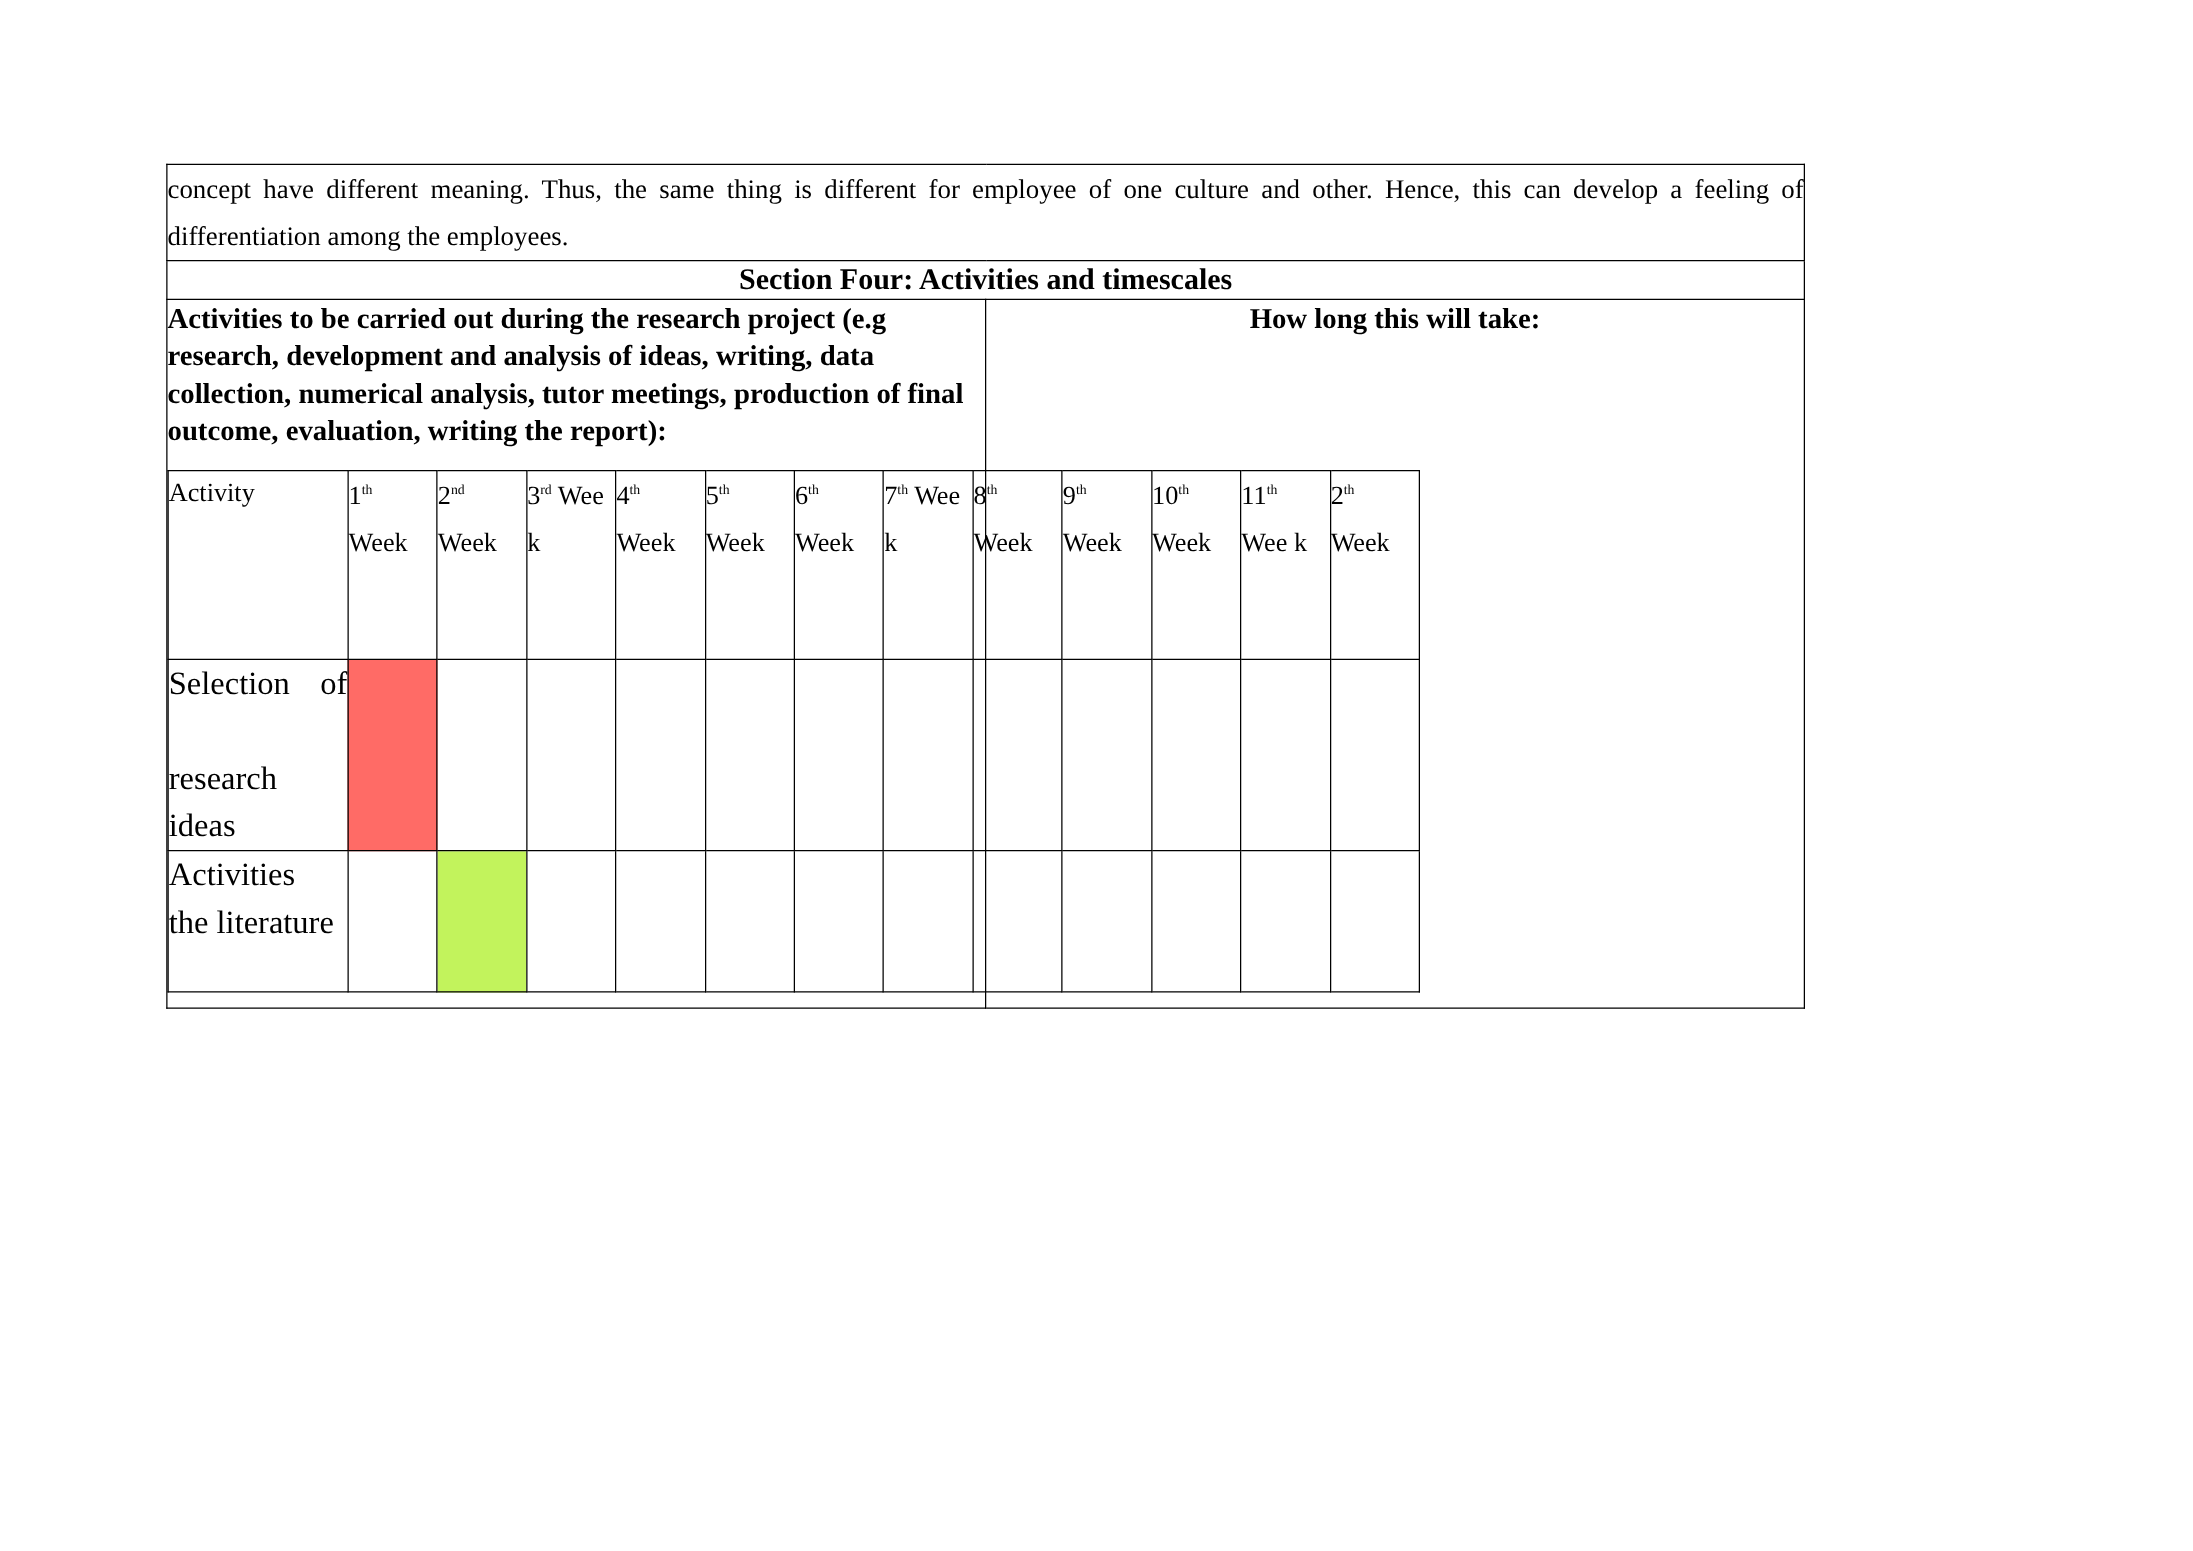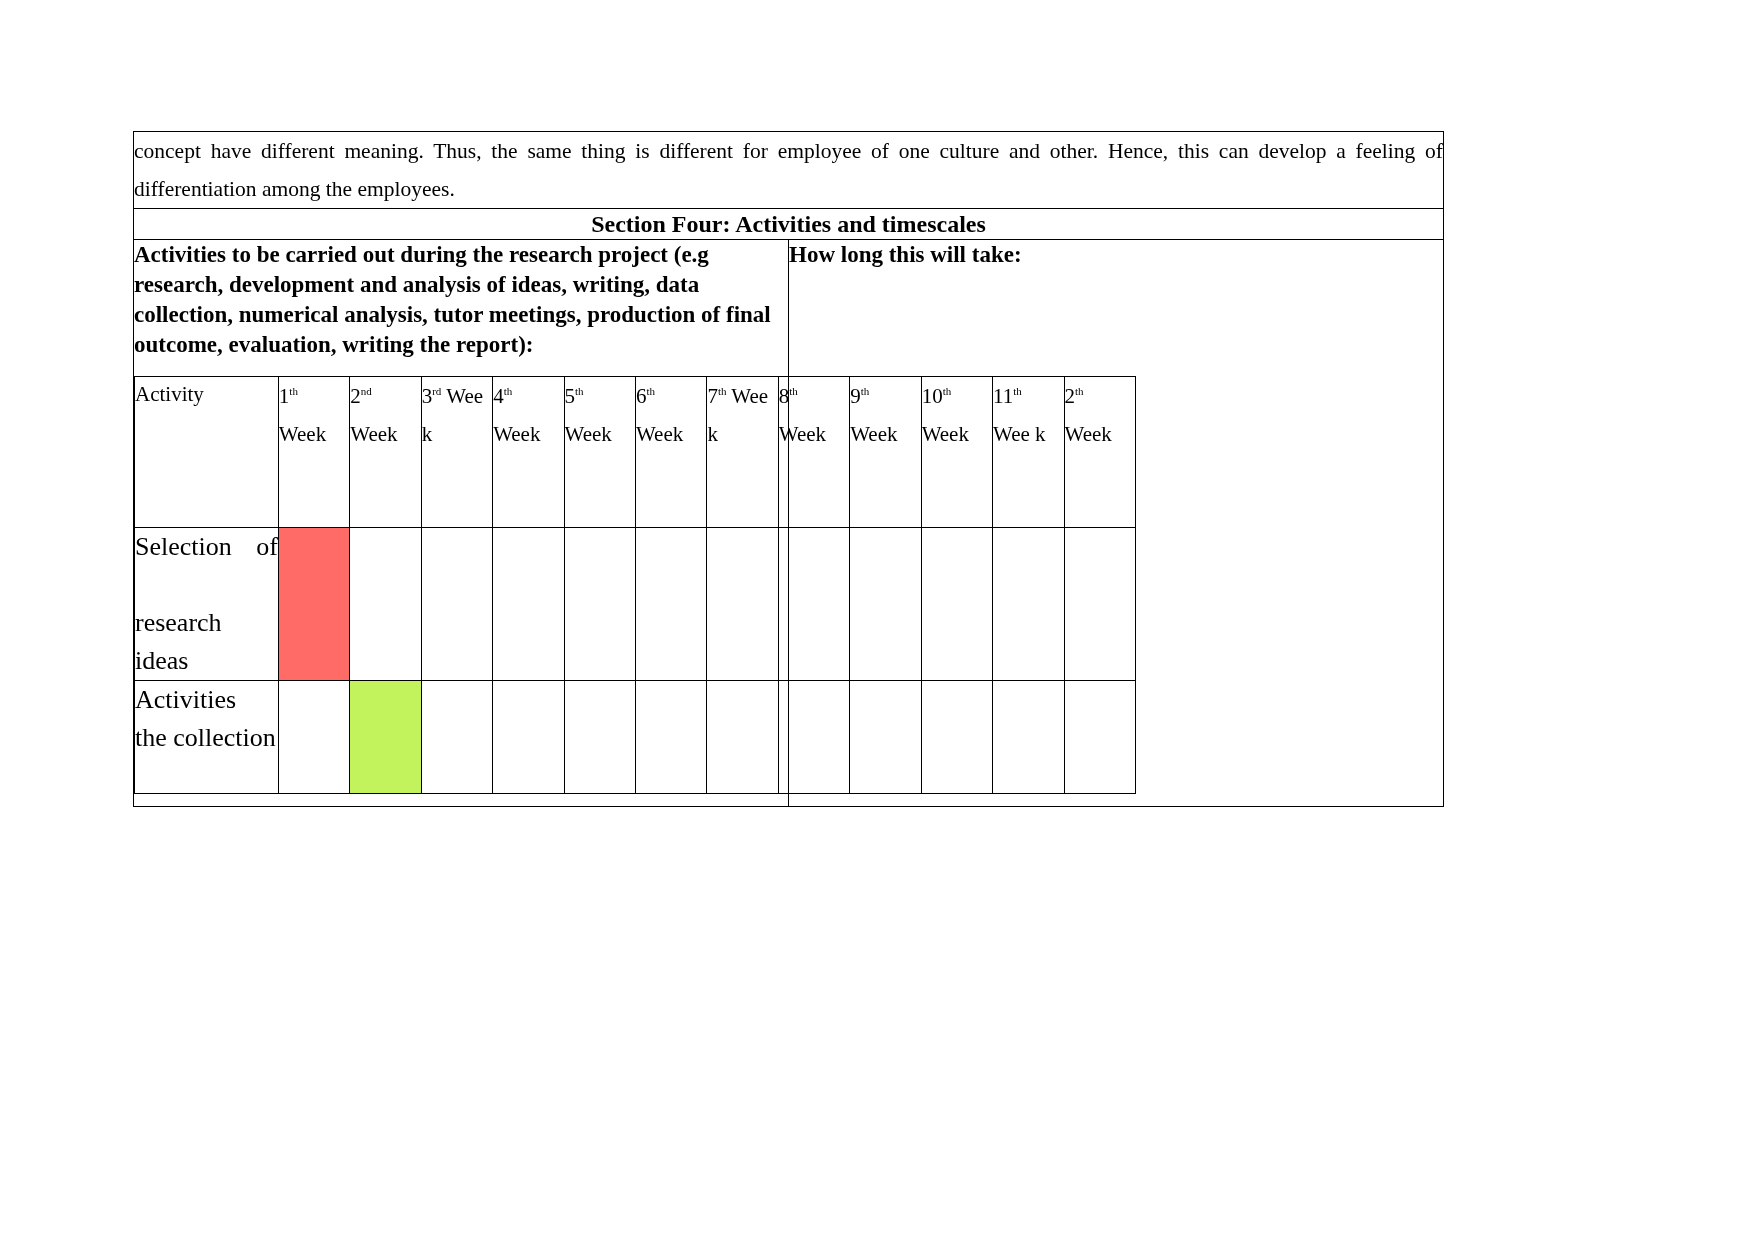--- a/index.html
+++ b/index.html
@@ -70,20 +70,21 @@
     font-size: 23px;
     font-weight: bold;
     line-height: 30px;
     margin-bottom: 16px;
   }
 
   .howlong-cell {
     width: 288px;
     padding: 52px 10px 10px 12px;
     vertical-align: top;
+    text-align: center;
   }
   .howlong-title {
     font-size: 23px;
     font-weight: bold;
     line-height: 30px;
   }
 
   
   .gantt {
     width: 1002px;
@@ -270,21 +271,21 @@
                 <td class="cell-r1"></td>
                 <td class="cell-r1"></td>
                 <td class="cell-r1"></td>
                 <td class="cell-r1"></td>
                 <td class="cell-r1"></td>
               </tr>
 
               <tr>
                 <td class="row-label cell-r2">
                   <span>Activities</span><br>
-                  <span>the collection</span>
+                  <span>the literature</span>
                 </td>
                 <td class="cell-r2"></td>
                 <td class="cell-r2 filled-green"></td>
                 <td class="cell-r2"></td>
                 <td class="cell-r2"></td>
                 <td class="cell-r2"></td>
                 <td class="cell-r2"></td>
                 <td class="cell-r2"></td>
                 <td class="cell-r2"></td>
                 <td class="cell-r2"></td>

